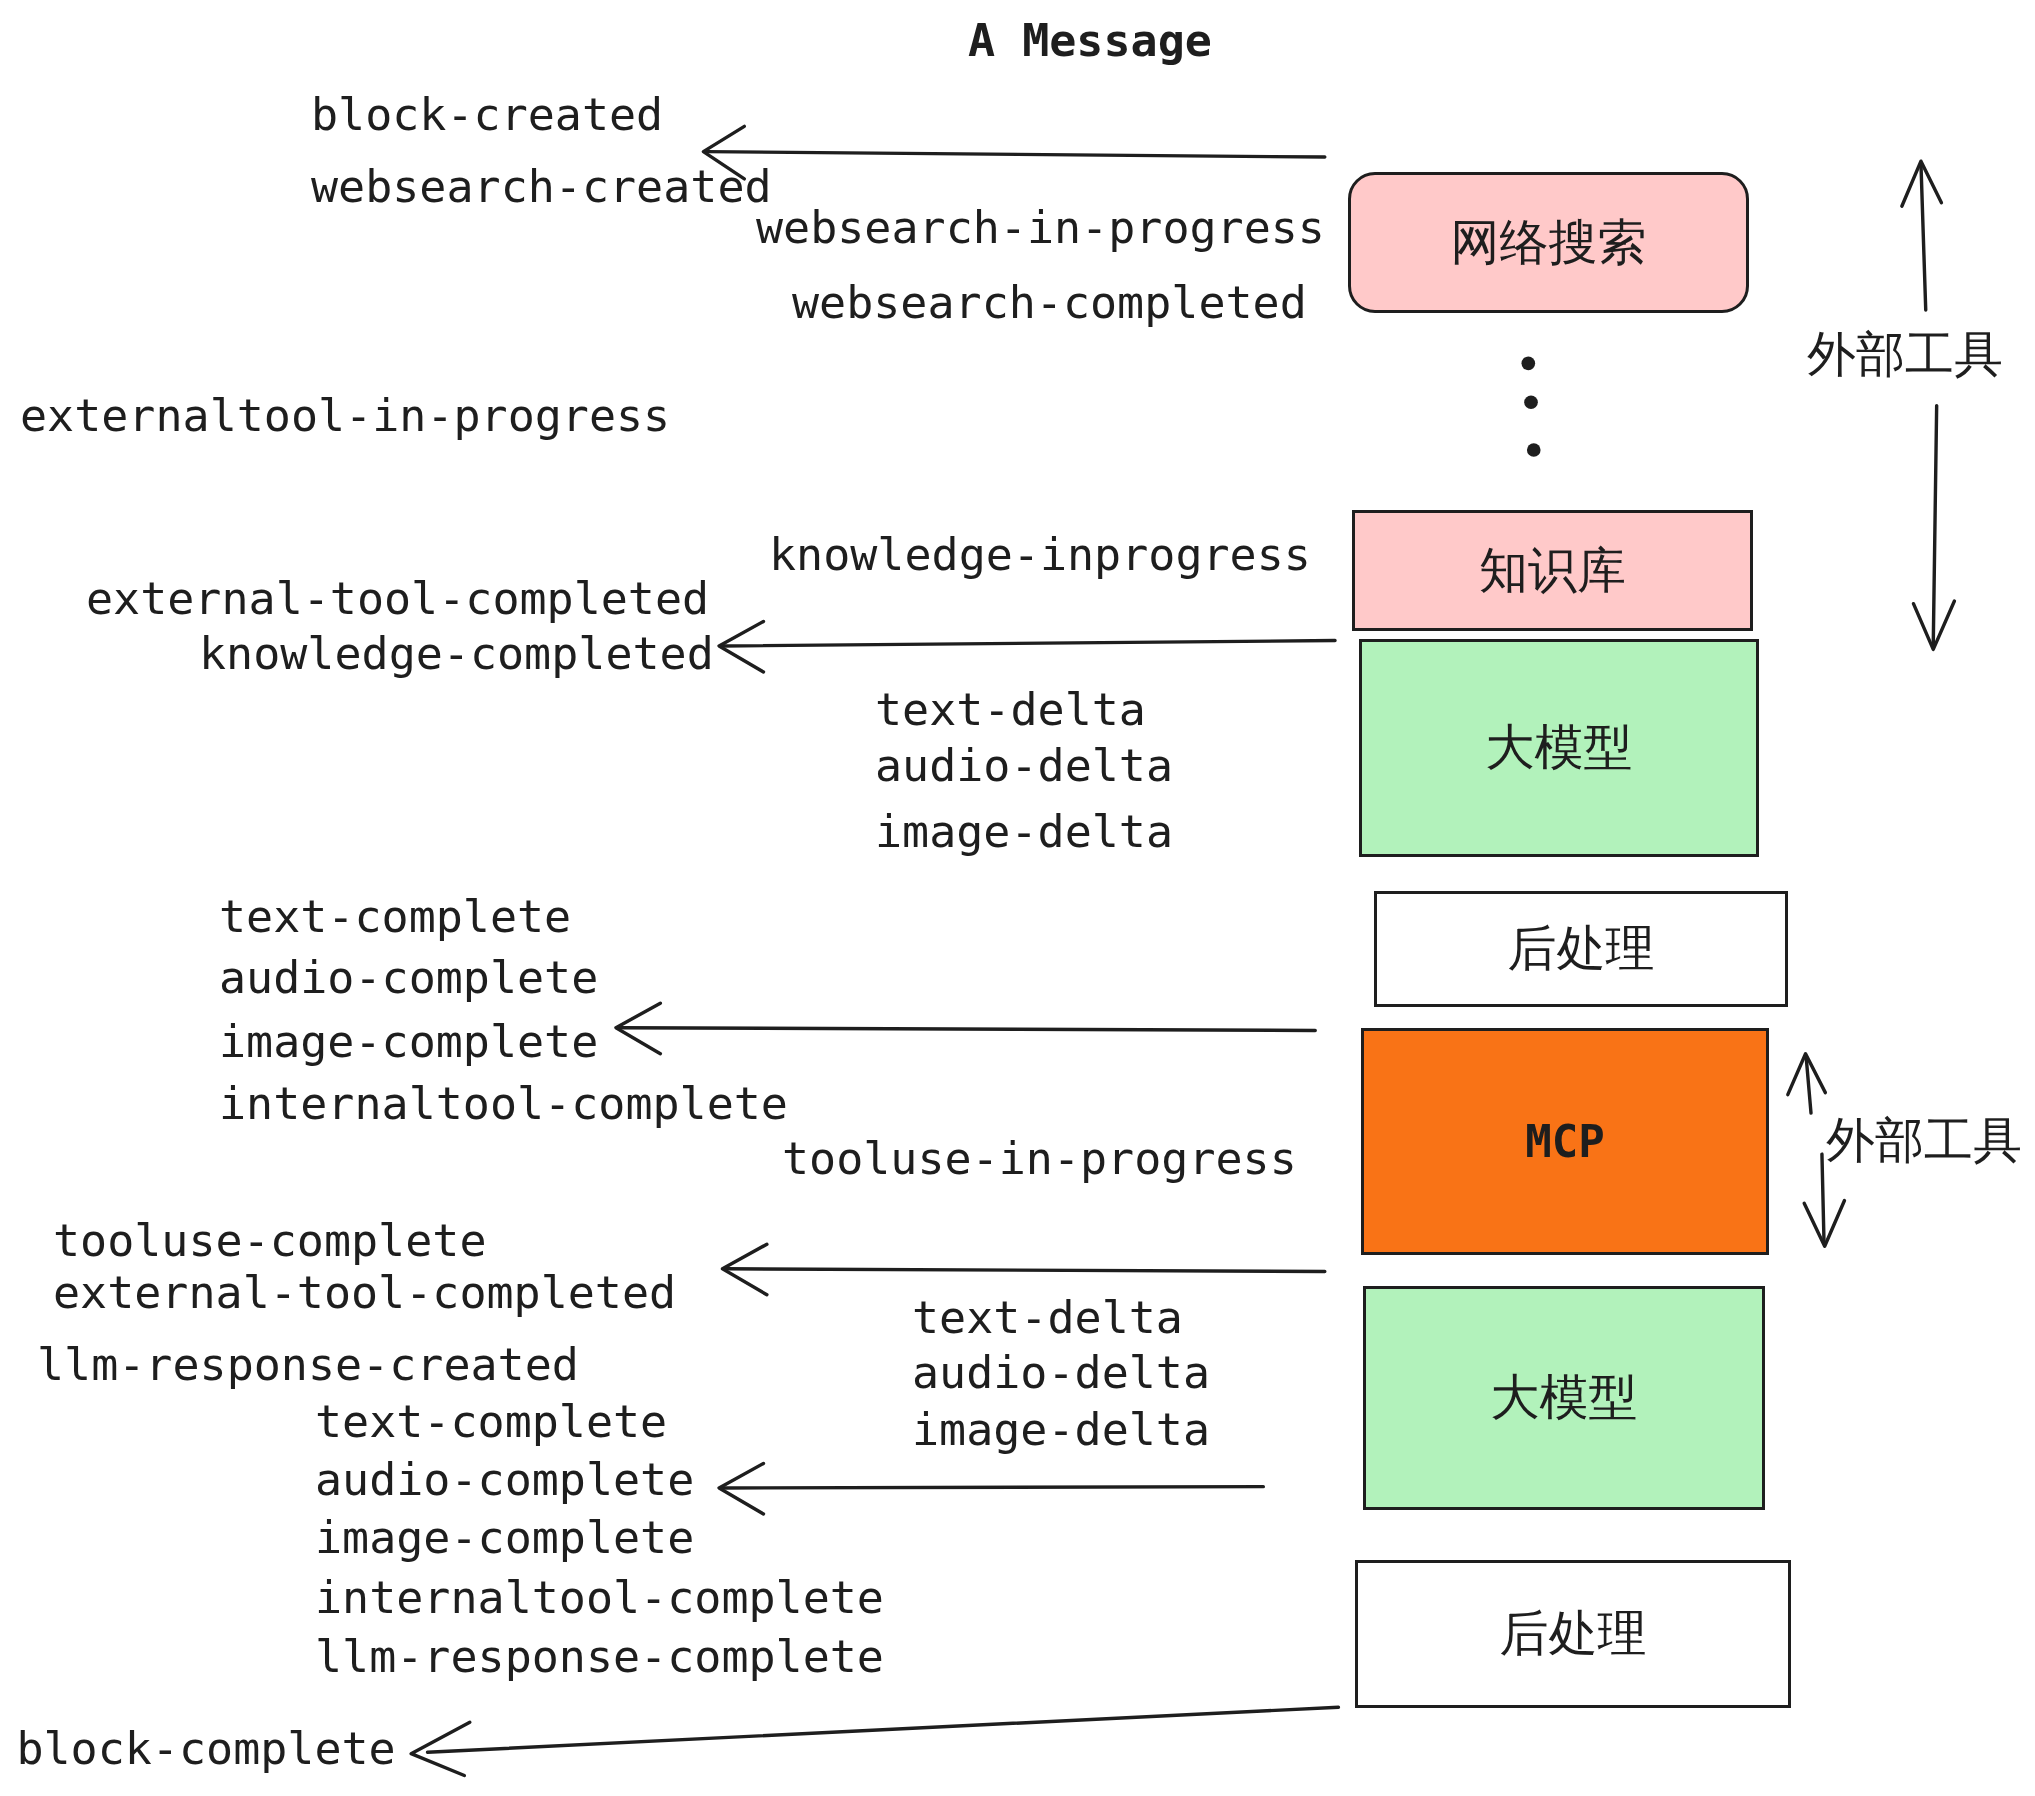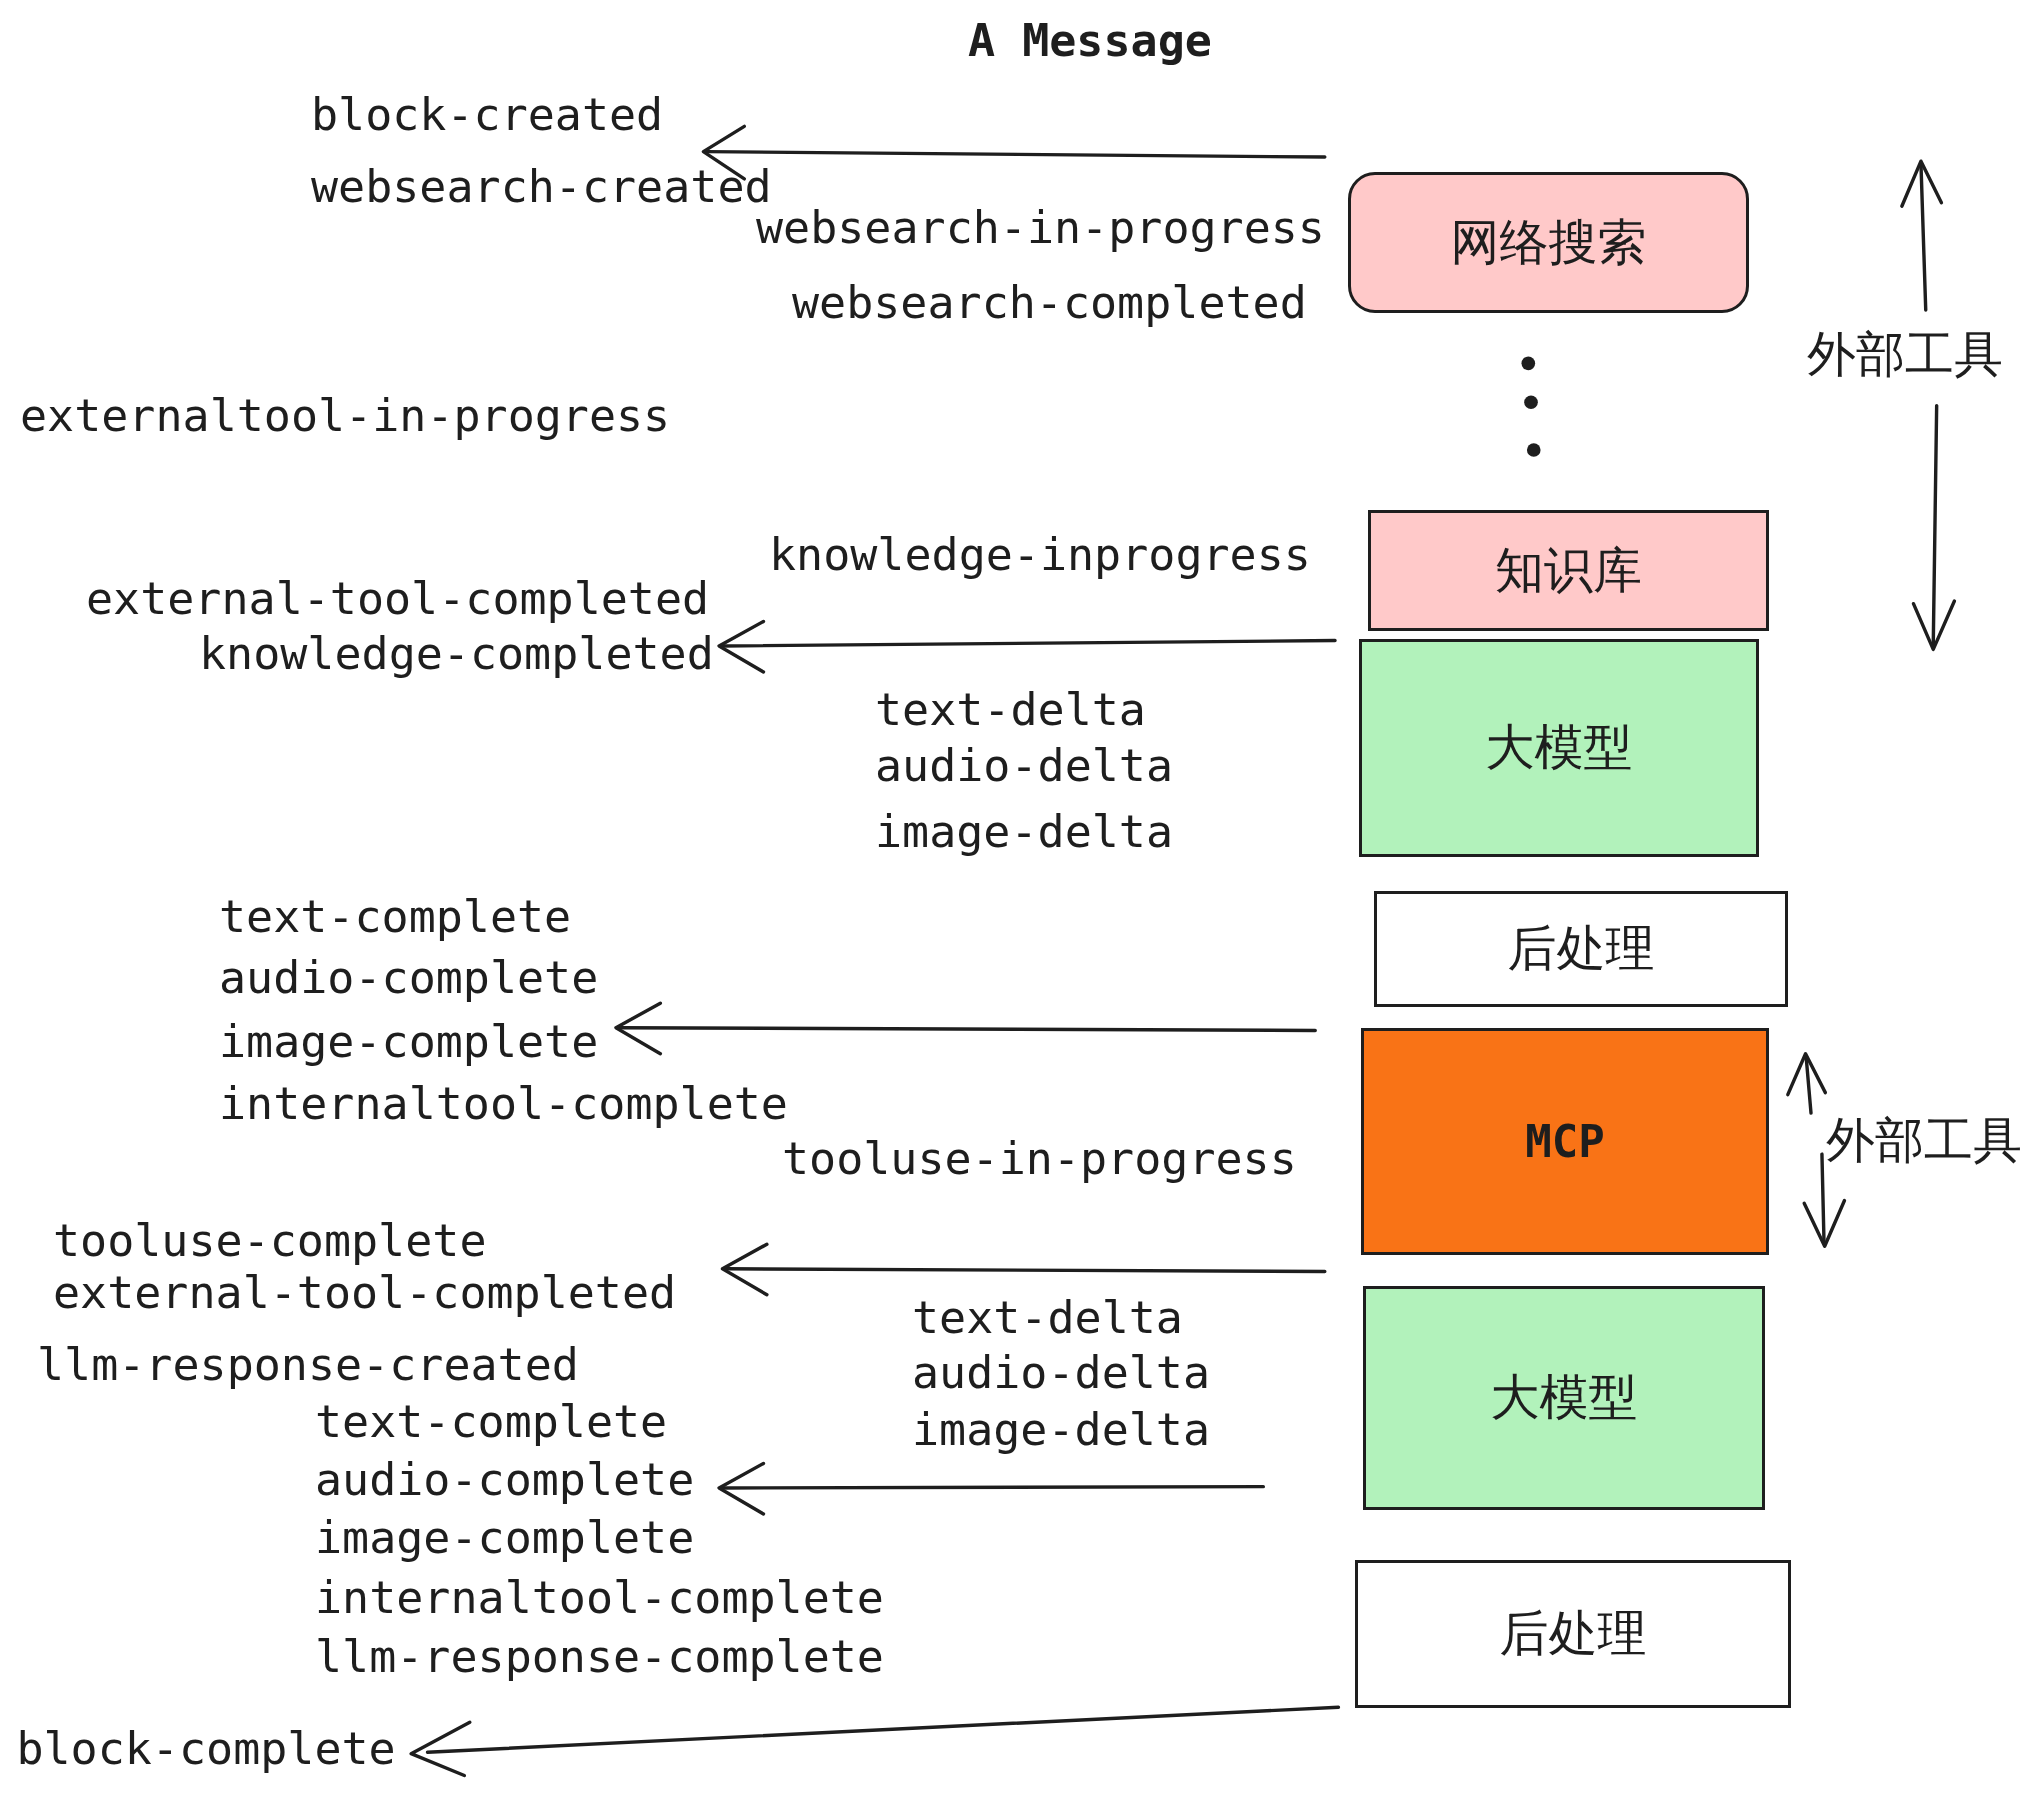--- a/index.html
+++ b/index.html
@@ -90,21 +90,21 @@
   <div class="event" style="left:315px;top:1572px;">internaltool-complete</div>
   <div class="event" style="left:315px;top:1631px;">llm-response-complete</div>
   <div class="event" style="left:912px;top:1292px;">text-delta</div>
   <div class="event" style="left:912px;top:1347px;">audio-delta</div>
   <div class="event" style="left:912px;top:1404px;">image-delta</div>
   <div class="event" style="left:16.4px;top:1723px;">block-complete</div>
 
   <div class="box fill-pink" style="left:1348px;top:172px;width:401px;height:141px;border-radius:27px;">
     <span class="box-label">网络搜索</span>
   </div>
-  <div class="box fill-pink" style="left:1352px;top:510px;width:401px;height:121px;margin-left:16px;">
+  <div class="box fill-pink" style="left:1352px;top:510px;width:401px;height:121px;">
     <span class="box-label">知识库</span>
   </div>
   <div class="box fill-green" style="left:1359px;top:639px;width:400px;height:218px;">
     <span class="box-label">大模型</span>
   </div>
   <div class="box fill-white" style="left:1374px;top:891px;width:414px;height:116px;">
     <span class="box-label">后处理</span>
   </div>
   <div class="box fill-yellow" style="left:1361px;top:1028px;width:408px;height:227px;">
     <span class="box-label box-label--mono">MCP</span>

